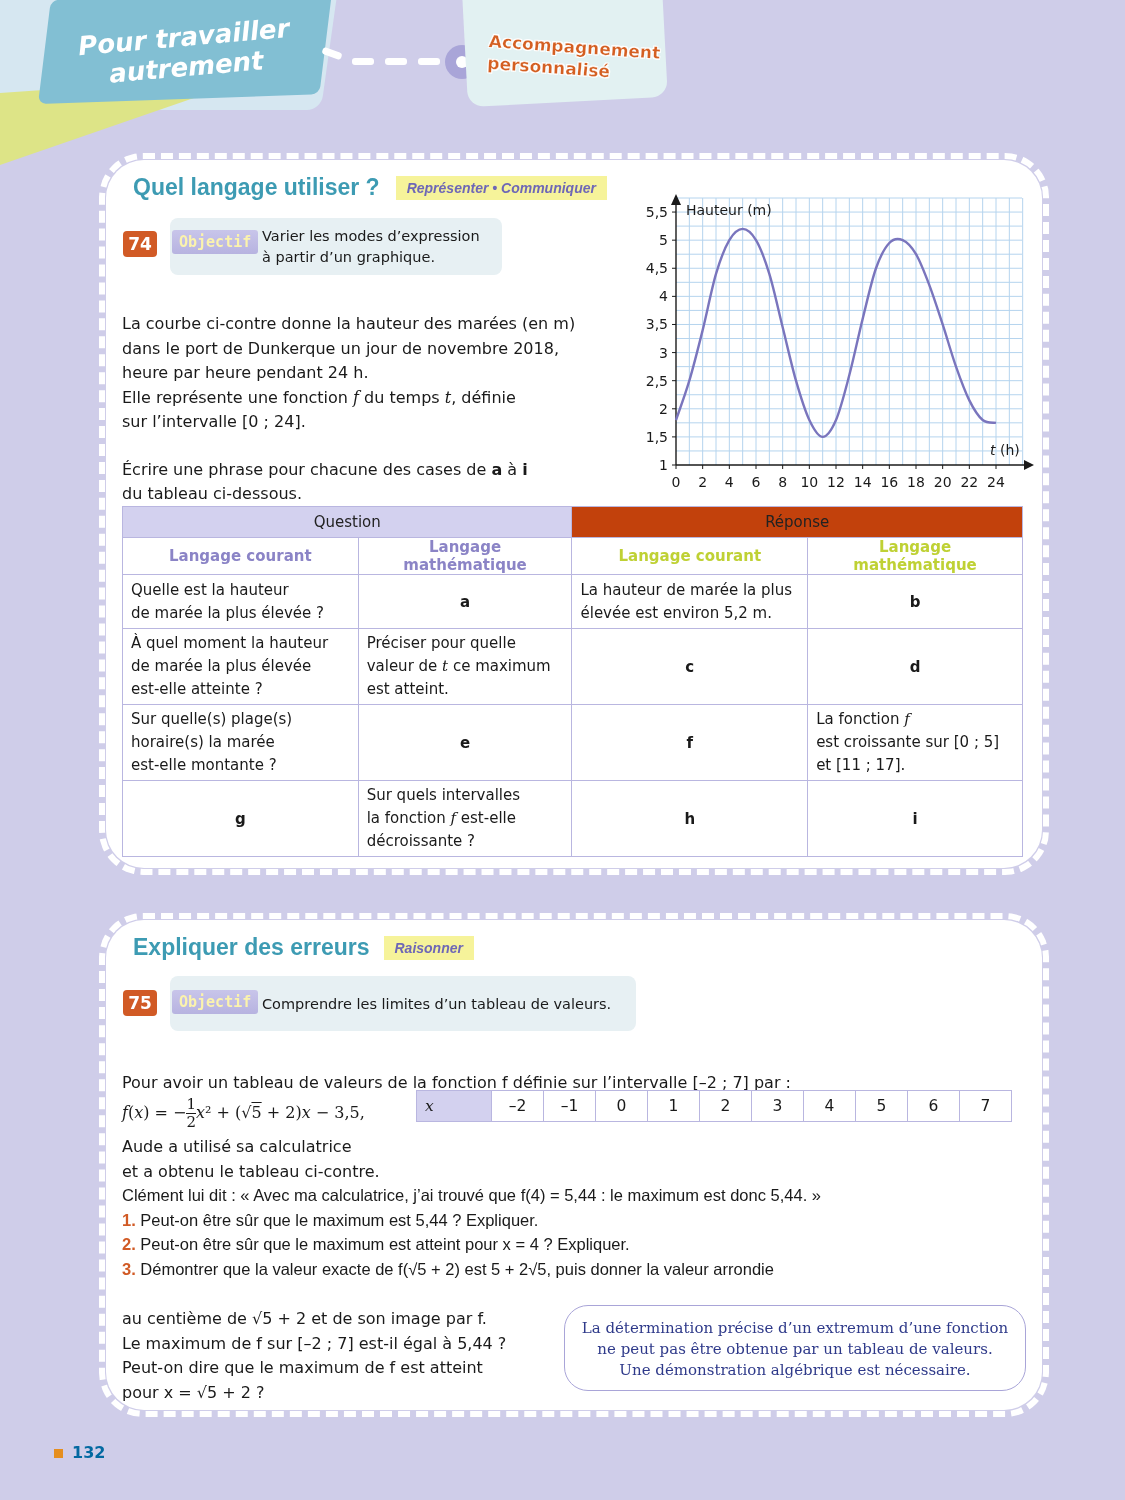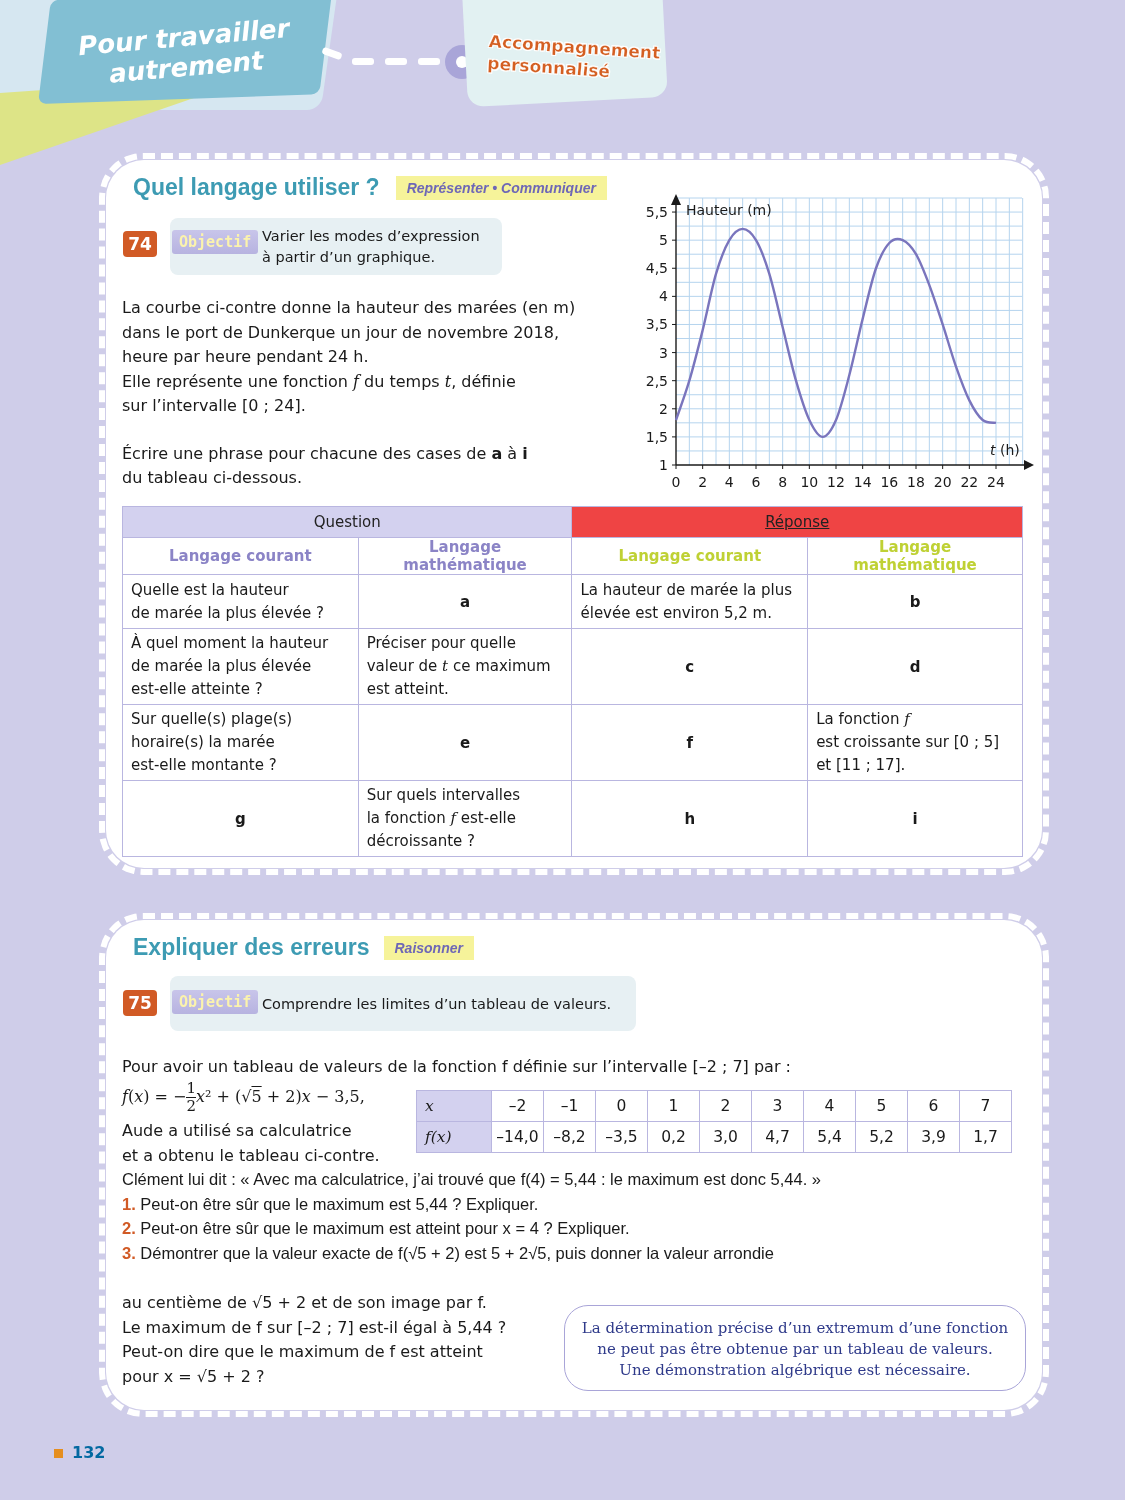--- a/index.html
+++ b/index.html
@@ -37,29 +37,29 @@
   .card2 { left: 106px; top: 920px; width: 936px; height: 490px; }
 
   .section-title { font-family: "Liberation Sans", sans-serif; font-weight: bold; font-size: 23px; color: #3d9bb3; }
   .skill-badge { background: #f6f39a; color: #6e67b6; font-family: "Liberation Sans", sans-serif; font-weight: bold; font-style: italic; font-size: 14px; padding: 4px 11px; }
 
   .objbox { background: #e7f0f3; border-radius: 8px; }
   .exnum { background: #d15a25; color: #fff; font-weight: bold; font-size: 17px; border-radius: 4px; text-align: center; line-height: 26px; width: 34px; height: 26px; }
   .objlabel { background: linear-gradient(#c8c5ea, #b7b3e0); color: #fbf3ad; font-family: "DejaVu Sans Mono", monospace; font-weight: bold; font-size: 15px; padding: 3px 7px; border-radius: 3px; }
   .objtext { font-size: 14.5px; line-height: 21px; color: #1a1a1a; }
 
-  .para { font-size: 16px; line-height: 24.5px; color: #1a1a1a; }
+  .para { font-size: 16px; line-height: 24.5px; color: #1a1a1a; margin-top: 16px; }
   .para b { font-weight: bold; }
 
   
   table.qr { border-collapse: collapse; position: absolute; left: 122px; top: 506px; width: 901px; font-size: 15px; }
   table.qr td, table.qr th { border: 1.5px solid #b9b6e0; padding: 0 8px; vertical-align: middle; }
   table.qr th { font-weight: normal; height: 30px; }
   .th-question { background: #d3d1ef; color: #222; }
-  .th-reponse { background: #ef4444; color: #222; text-decoration: underline; }
+  .th-reponse { background: #c2410c; color: #222; }
   .sub-q { color: #8b84c6; font-weight: bold; height: 30px; text-align: center; font-size: 15px; }
   .sub-r { color: #bfd134; font-weight: bold; height: 30px; text-align: center; font-size: 15px; }
   table.qr td.txt { line-height: 23px; padding-top: 3px; padding-bottom: 3px; }
   table.qr td.ltr { text-align: center; font-weight: bold; }
 
   
   #chart { position: absolute; left: 630px; top: 190px; width: 410px; height: 305px; }
   #chart text { font-family: "DejaVu Sans", sans-serif; font-size: 14px; fill: #1a1a1a; }
 
   
@@ -333,33 +333,20 @@
     <td>–1</td>
     <td>0</td>
     <td>1</td>
     <td>2</td>
     <td>3</td>
     <td>4</td>
     <td>5</td>
     <td>6</td>
     <td>7</td>
   </tr>
-  <tr>
-    <td class="hd">f(x)</td>
-    <td>–14,0</td>
-    <td>–8,2</td>
-    <td>–3,5</td>
-    <td>0,2</td>
-    <td>3,0</td>
-    <td>4,7</td>
-    <td>5,4</td>
-    <td>5,2</td>
-    <td>3,9</td>
-    <td>1,7</td>
-  </tr>
 </tbody>
   </table>
 
 <div class="abs para" style="left:122px;top:1167px;width:900px;font-family:'Liberation Sans',sans-serif;font-size:16.5px;">
   <div>Clément lui dit : « Avec ma calculatrice, j’ai trouvé que f(4) = 5,44 : le maximum est donc 5,44. »</div>
   <div><span class="num">1.</span> <span>Peut-on être sûr que le maximum est 5,44 ? Expliquer.</span></div>
   <div><span class="num">2.</span> <span>Peut-on être sûr que le maximum est atteint pour x = 4 ? Expliquer.</span></div>
   <div><span class="num">3.</span> <span>Démontrer que la valeur exacte de f(√5 + 2) est 5 + 2√5, puis donner la valeur arrondie</span></div>
 </div>
 

